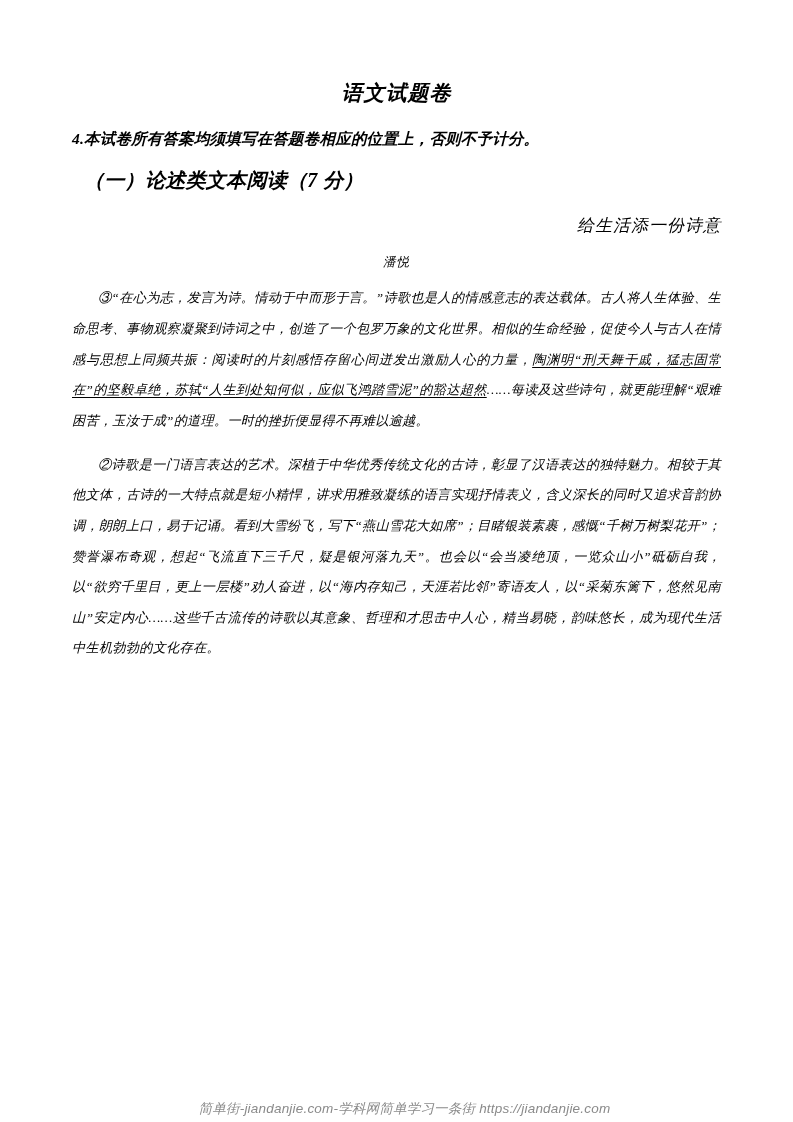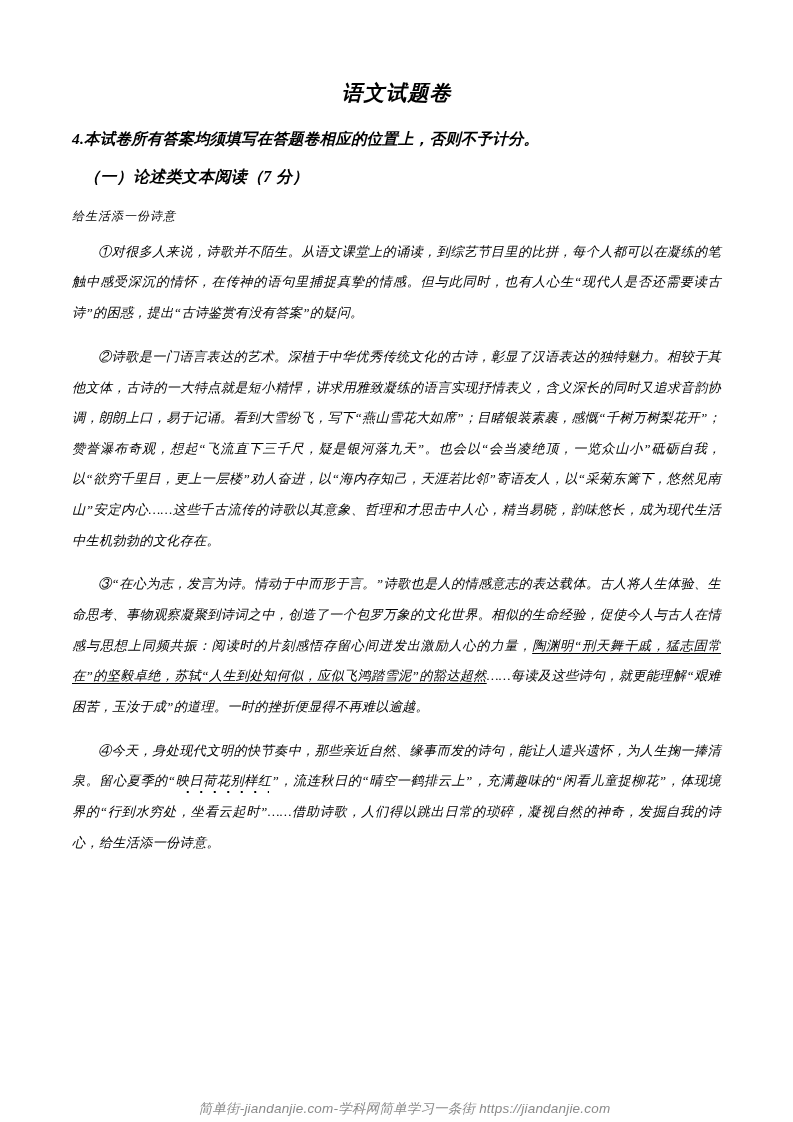--- a/index.html
+++ b/index.html
@@ -52,31 +52,31 @@
   }
 
   
   .section-heading {
     font-size: 16px;
     font-weight: bold;
     margin-top: 18px;
     letter-spacing: 0.3px;
   }
   .subsection-heading {
-    font-size: 16px;
+    font-size: 20px;
     font-weight: bold;
     margin-top: 14px;
     text-indent: 12px;
     letter-spacing: 0.3px;
   }
 
   
   .passage-title {
-    text-align: left;
-    font-size: 12px;
+    text-align: right;
+    font-size: 17px;
     margin-top: 20px;
     letter-spacing: 1px;
   }
   .passage-author {
     text-align: center;
     font-size: 12.5px;
     margin-top: 17px;
     letter-spacing: 1px;
   }
 
@@ -136,26 +136,25 @@
     <h1 class="doc-title">语文试题卷</h1>
 
 
     <p class="instruction">4.本试卷所有答案均须填写在答题卷相应的位置上，否则不予计分。</p>
 
 
     <p class="subsection-heading">（一）论述类文本阅读（7 分）</p>
 
     <p class="passage-title">给生活添一份诗意</p>
 
+    <p class="passage-author">潘悦</p>
 
-    <p class="para">①对很多人来说，诗歌并不陌生。从语文课堂上的诵读，到综艺节目里的比拼，每个人都可以在凝练的笔触中感受深沉的情怀，在传神的语句里捕捉真挚的情感。但与此同时，也有人心生“现代人是否还需要读古诗”的困惑，提出“古诗鉴赏有没有答案”的疑问。</p>
+
+    <p class="para"><span>③“在心为志，发言为诗。情动于中而形于言。”诗歌也是人的情感意志的表达载体。古人将人生体验、生命思考、事物观察凝聚到诗词之中，创造了一个包罗万象的文化世界。相似的生命经验，促使今人与古人在情感与思想上同频共振：阅读时的片刻感悟存留心间迸发出激励人心的力量，</span><span class="u-line">陶渊明“刑天舞干戚，猛志固常在”的坚毅卓绝，苏轼“人生到处知何似，应似飞鸿踏雪泥”的豁达超然</span><span>……每读及这些诗句，就更能理解“艰难困苦，玉汝于成”的道理。一时的挫折便显得不再难以逾越。</span></p>
 
     <p class="para">②诗歌是一门语言表达的艺术。深植于中华优秀传统文化的古诗，彰显了汉语表达的独特魅力。相较于其他文体，古诗的一大特点就是短小精悍，讲求用雅致凝练的语言实现抒情表义，含义深长的同时又追求音韵协调，朗朗上口，易于记诵。看到大雪纷飞，写下“燕山雪花大如席”；目睹银装素裹，感慨“千树万树梨花开”；赞誉瀑布奇观，想起“飞流直下三千尺，疑是银河落九天”。也会以“会当凌绝顶，一览众山小”砥砺自我，以“欲穷千里目，更上一层楼”劝人奋进，以“海内存知己，天涯若比邻”寄语友人，以“采菊东篱下，悠然见南山”安定内心……这些千古流传的诗歌以其意象、哲理和才思击中人心，精当易晓，韵味悠长，成为现代生活中生机勃勃的文化存在。</p>
 
-    <p class="para"><span>③“在心为志，发言为诗。情动于中而形于言。”诗歌也是人的情感意志的表达载体。古人将人生体验、生命思考、事物观察凝聚到诗词之中，创造了一个包罗万象的文化世界。相似的生命经验，促使今人与古人在情感与思想上同频共振：阅读时的片刻感悟存留心间迸发出激励人心的力量，</span><span class="u-line">陶渊明“刑天舞干戚，猛志固常在”的坚毅卓绝，苏轼“人生到处知何似，应似飞鸿踏雪泥”的豁达超然</span><span>……每读及这些诗句，就更能理解“艰难困苦，玉汝于成”的道理。一时的挫折便显得不再难以逾越。</span></p>
-
-    <p class="para"><span>④今天，身处现代文明的快节奏中，那些亲近自然、缘事而发的诗句，能让人遣兴遗怀，为人生掬一捧清泉。留心夏季的“</span><span class="dotted-em">映日荷花别样红</span><span>”，流连秋日的“晴空一鹤排云上”，充满趣味的“闲看儿童捉柳花”，体现境界的“行到水穷处，坐看云起时”……借助诗歌，人们得以跳出日常的琐碎，凝视自然的神奇，发掘自我的诗心，给生活添一份诗意。</span></p>
 
 
   </div>
 
   <div class="footer">简单街-jiandanjie.com-学科网简单学习一条街 https://jiandanjie.com</div>
 </div>
 
 </body></html>

